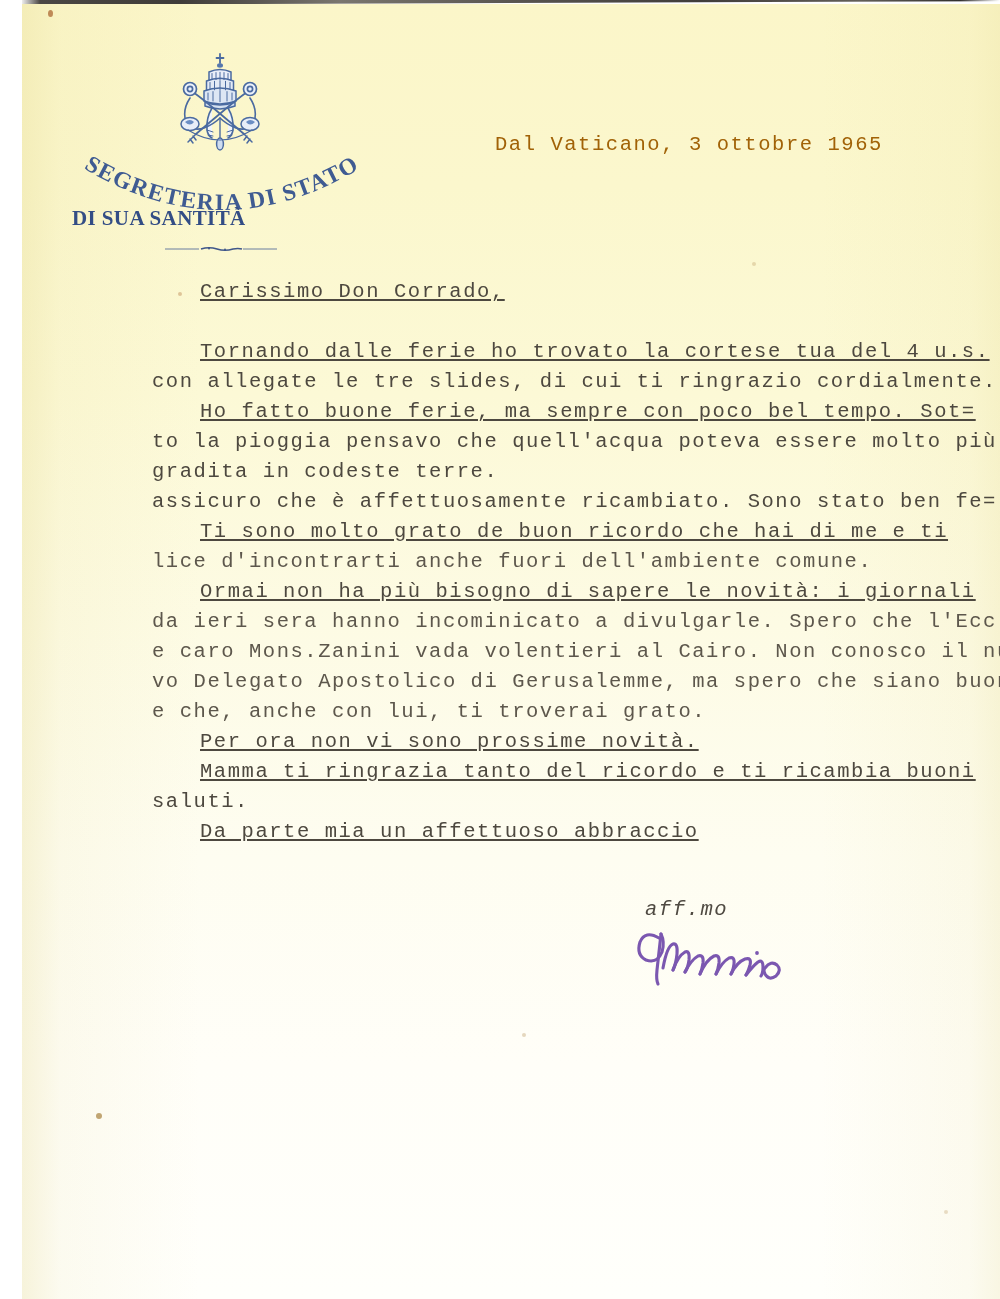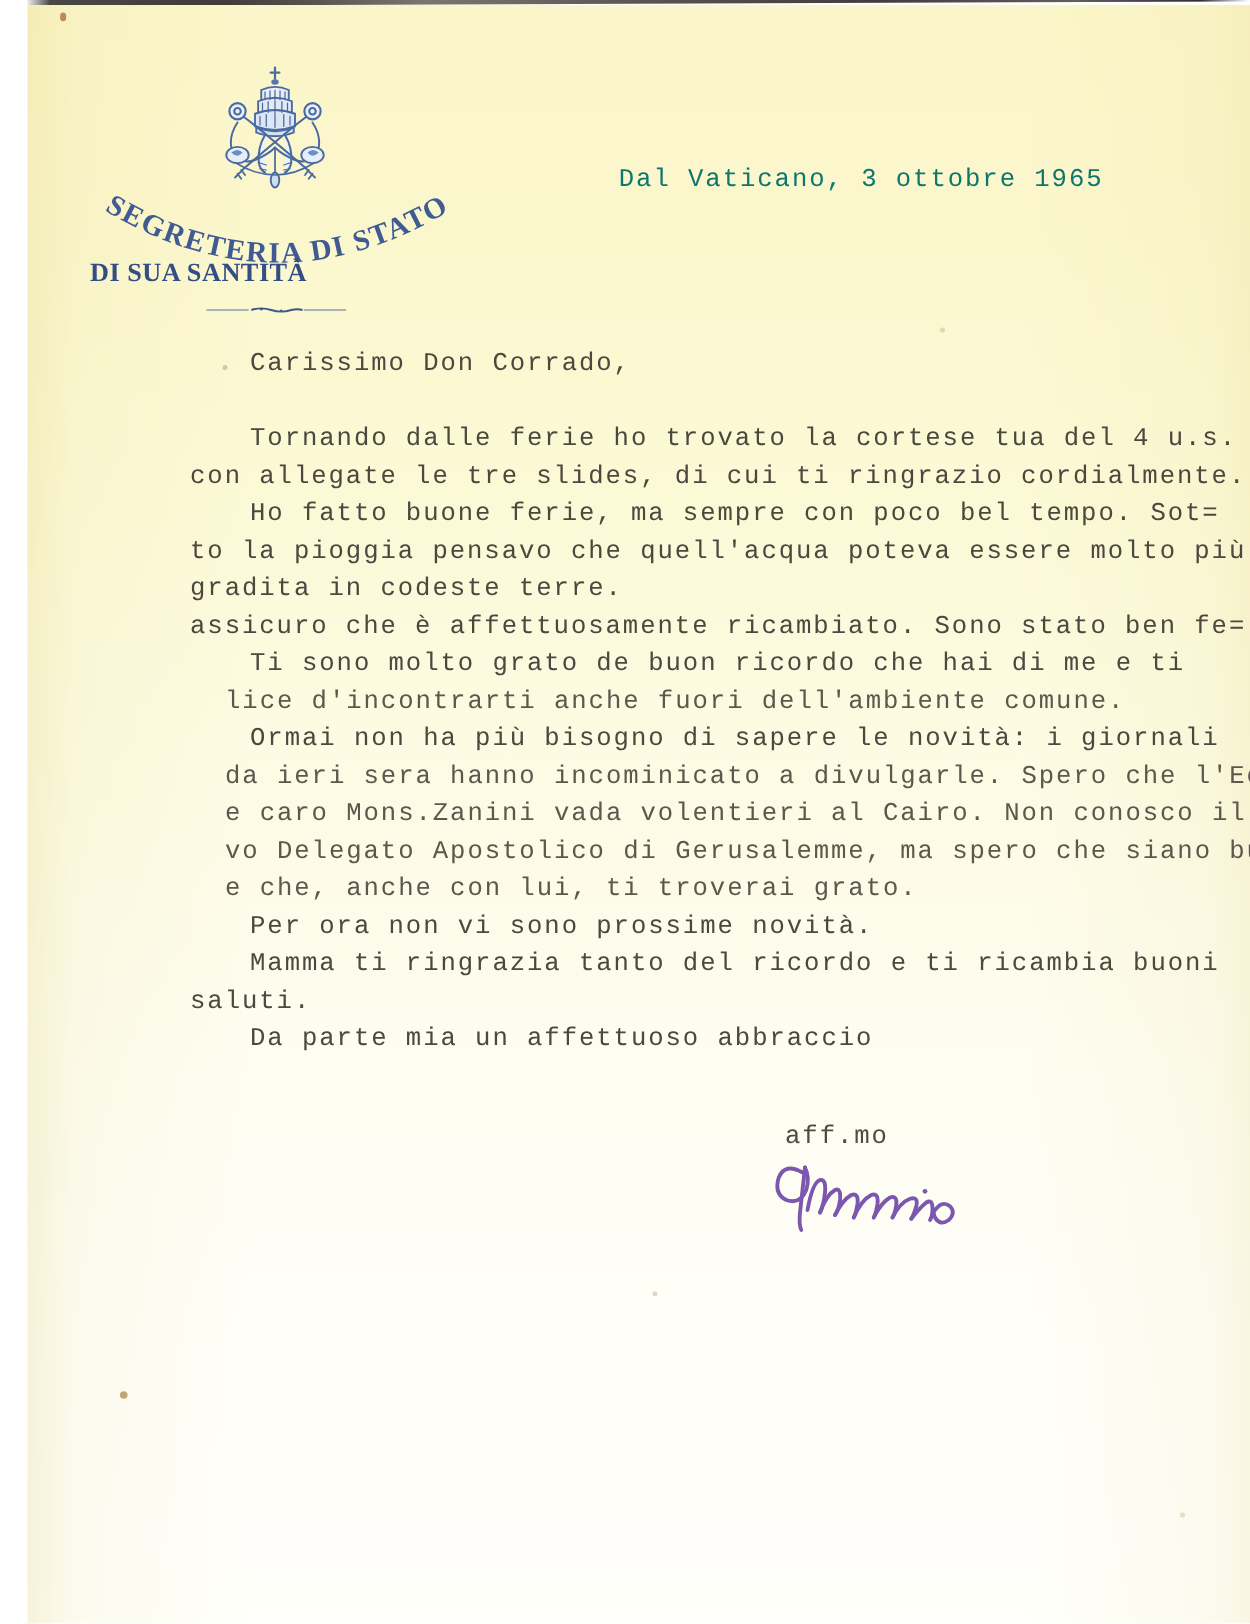--- a/index.html
+++ b/index.html
@@ -153,52 +153,53 @@
   }
 
   
   .dateline {
     position: absolute;
     left: 495px;
     top: 133px;
     font-family: "Liberation Mono", monospace;
     font-size: 20.5px;
     letter-spacing: 1.55px;
-    color: #0f766e;
+    color: #a16207;
     white-space: nowrap;
   }
 
   
   .letter-body {
     position: absolute;
     left: 152px;
     top: 277px;
     width: 790px;
   }
 
   .tline {
     font-family: "Liberation Mono", monospace;
     font-size: 20.5px;
     letter-spacing: 1.55px;
     line-height: 30px;
     color: #4d483f;
     white-space: pre;
   }
 
-  .tline.indent { text-indent: 48px; }
+  .tline.indent { text-indent: 48px; text-decoration: underline; }
   .tline.gap-above { margin-top: 30px; text-align: center; }
-  .tline.faded { color: #5d574c; margin-left: 28px; }
+  .tline.faded { color: #5d574c; }
 
   
   .sign-block {
     position: absolute;
-    left: 628px;
+    left: 645px;
     top: 898px;
     width: 300px;
     height: 110px;
+    font-style: italic;
   }
 
   .aff {
     font-family: "Liberation Mono", monospace;
     font-size: 20.5px;
     letter-spacing: 1.55px;
     color: #4f4a42;
     white-space: nowrap;
   }
 

